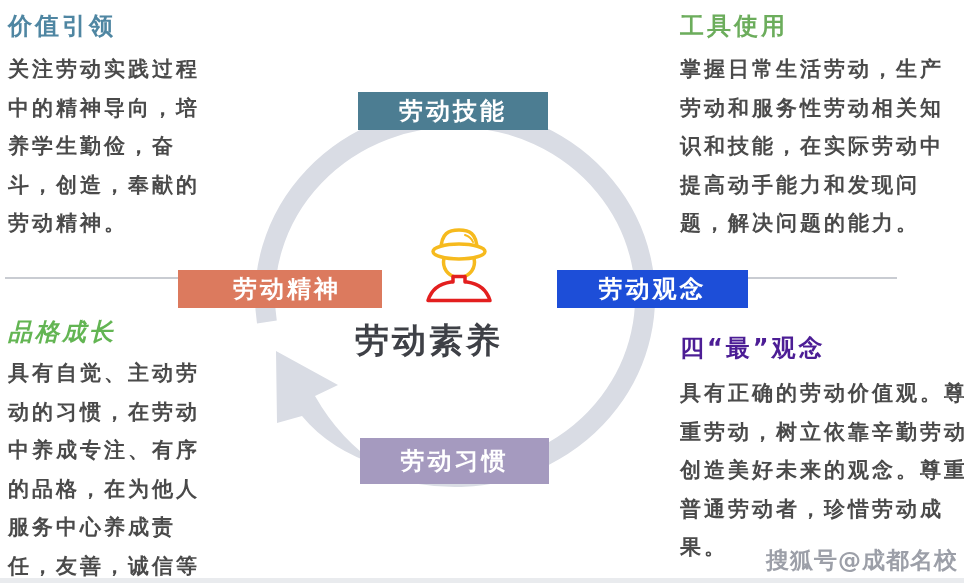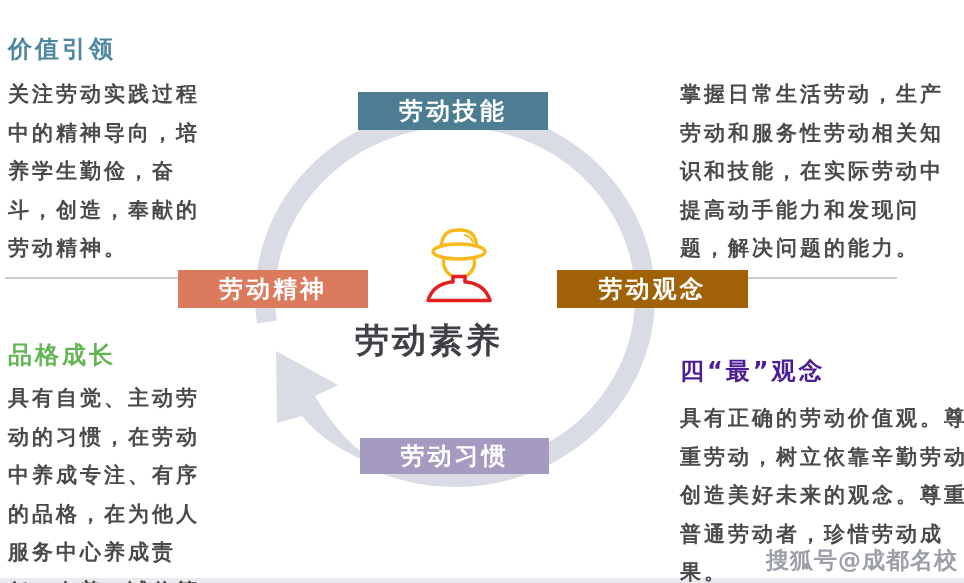--- a/index.html
+++ b/index.html
@@ -10,42 +10,42 @@
   .ring-svg{position:absolute;left:0;top:0;z-index:1;}
   .connector{position:absolute;height:2px;background:#c9ccd2;z-index:1;}
   .connector.left{left:5px;top:277px;width:173px;}
   .connector.right{left:748px;top:277px;width:149px;}
 
   .node{
     position:absolute;z-index:3;display:flex;align-items:center;justify-content:center;
     color:#ffffff;font-weight:700;font-size:24px;letter-spacing:3px;margin-top:8px;
   }
   .node.top{left:358px;top:84px;width:190px;height:38px;background:#4c7d92;}
-  .node.left{left:178px;top:262px;width:190px;height:38px;background:#dc7a5e;}
-  .node.right{left:557px;top:262px;width:191px;height:38px;background:#a16207;}
-  .node.bottom{left:360px;top:430px;width:189px;height:36px;background:#a59abf;}
+  .node.left{left:178px;top:262px;width:190px;height:38px;background:#dc7a5e;padding-left:14px;}
+  .node.right{left:557px;top:262px;width:191px;height:38px;background:#1d4ed8;}
+  .node.bottom{left:360px;top:430px;width:189px;height:46px;background:#a59abf;}
 
   .center-icon{position:absolute;left:408px;top:226px;z-index:2;}
   .center-title{
     position:absolute;left:355px;top:318px;width:220px;z-index:2;text-align:left;
     font-size:34px;font-weight:800;color:#3e4046;letter-spacing:3px;
   }
 
   .corner-heading{
-    position:absolute;z-index:2;font-size:24px;font-weight:800;letter-spacing:3px;white-space:nowrap;margin-top:23px;
+    position:absolute;z-index:2;font-size:24px;font-weight:800;letter-spacing:3px;white-space:nowrap;
   }
   .corner-body{
     position:absolute;z-index:2;font-size:21px;font-weight:700;color:#4a4a4a;
-    letter-spacing:3px;line-height:38.5px;text-align:left;margin-top:25px;
+    letter-spacing:3px;line-height:38.5px;text-align:left;
   }
   .tl-heading{left:8px;top:10px;color:#4f86a2;}
   .tl-body{left:8px;top:50px;width:205px;}
   .tr-heading{left:680px;top:10px;color:#6cad5c;}
   .tr-body{left:680px;top:50px;width:285px;}
-  .bl-heading{left:8px;top:316px;color:#63b553;}
+  .bl-heading{left:8px;top:316px;color:#63b553;font-style:italic;}
   .bl-body{left:8px;top:354px;width:205px;}
   .br-heading{left:680px;top:332px;color:#4c1d95;}
   .br-body{left:680px;top:374px;width:288px;}
 
   .watermark{
     position:absolute;right:6px;top:545px;z-index:4;font-size:23px;font-weight:700;
     color:#8b8f99;letter-spacing:1px;opacity:.85;white-space:nowrap;
   }
   .bottom-strip{position:absolute;left:0;bottom:0;width:100%;height:5px;background:#e9ebee;z-index:0;}
 </style>
@@ -81,20 +81,21 @@
     <path d="M 32 24 C 32 7 40 4 50 4 C 60 4 68 7 68 24" fill="#ffffff" stroke="#f6ba1e" stroke-width="3.5" stroke-linejoin="round"></path>
     <path d="M 56 9 Q 62 11 64 16" fill="none" stroke="#f6ba1e" stroke-width="2" stroke-linecap="round"></path>
     <ellipse cx="50" cy="25.5" rx="26" ry="7.5" fill="#ffffff" stroke="#f6ba1e" stroke-width="3.5"></ellipse>
   </svg>
 
   <div class="center-title">劳动素养</div>
 
   <div class="corner-heading tl-heading">价值引领</div>
   <div class="corner-body tl-body">关注劳动实践过程中的精神导向，培养学生勤俭，奋斗，创造，奉献的劳动精神。</div>
 
+  <div class="corner-heading tr-heading">工具使用</div>
   <div class="corner-body tr-body">掌握日常生活劳动，生产劳动和服务性劳动相关知识和技能，在实际劳动中提高动手能力和发现问题，解决问题的能力。</div>
 
   <div class="corner-heading bl-heading">品格成长</div>
   <div class="corner-body bl-body">具有自觉、主动劳动的习惯，在劳动中养成专注、有序的品格，在为他人服务中心养成责任，友善，诚信等品格。</div>
 
   <div class="corner-heading br-heading">四“最”观念</div>
   <div class="corner-body br-body">具有正确的劳动价值观。尊重劳动，树立依靠辛勤劳动创造美好未来的观念。尊重普通劳动者，珍惜劳动成果。</div>
 
   <div class="watermark">搜狐号@成都名校</div>
 

